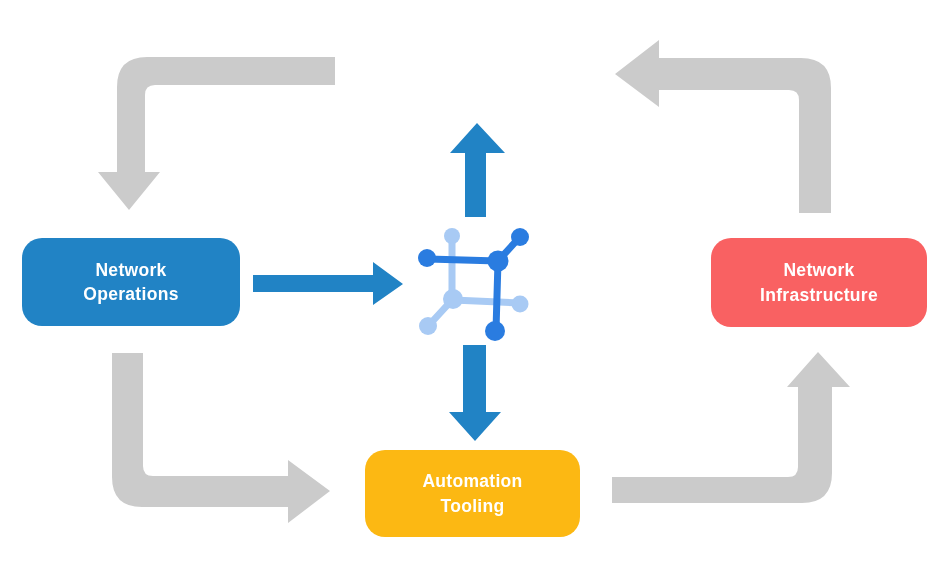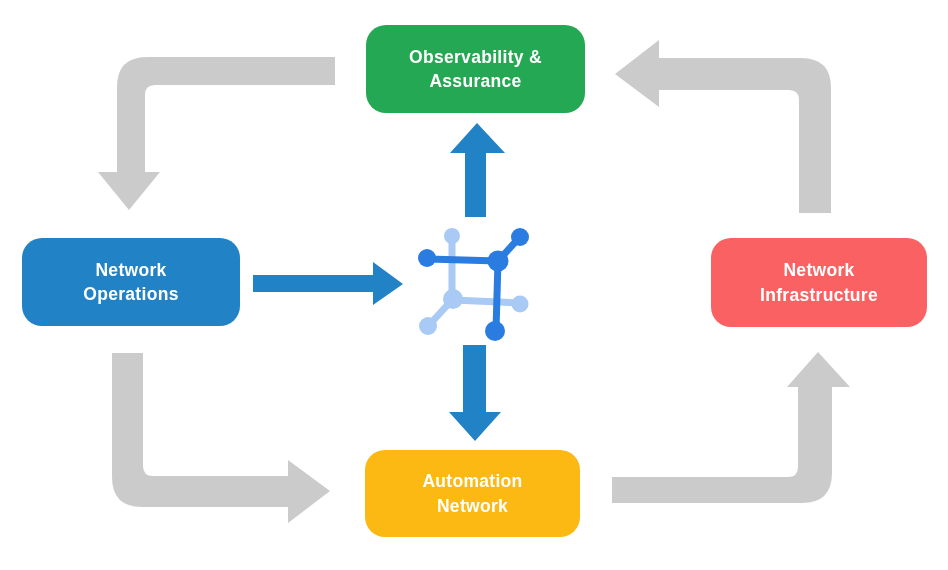--- a/index.html
+++ b/index.html
@@ -94,33 +94,29 @@
 
       <g stroke="none" style="fill: rgb(42, 124, 224);">
         <circle cx="427" cy="258" r="9"></circle>
         <circle cx="498" cy="261" r="10.5"></circle>
         <circle cx="520" cy="237" r="9"></circle>
         <circle cx="495" cy="331" r="10"></circle>
       </g>
     </g>
   </svg>
 
-  <div class="node-box box-observability" style="background: rgb(36, 168, 83);">
-    <div class="node-label">Observability &amp;
-Assurance</div>
-  </div>
 
   <div class="node-box box-operations" style="background: rgb(33, 131, 197);">
     <div class="node-label">Network
 Operations</div>
   </div>
 
   <div class="node-box box-infrastructure" style="background: rgb(249, 97, 98);">
     <div class="node-label">Network
 Infrastructure</div>
   </div>
 
   <div class="node-box box-automation" style="background: rgb(252, 184, 19);">
     <div class="node-label">Automation
-Network</div>
+Tooling</div>
   </div>
 
 </div>
 
 </body></html>

